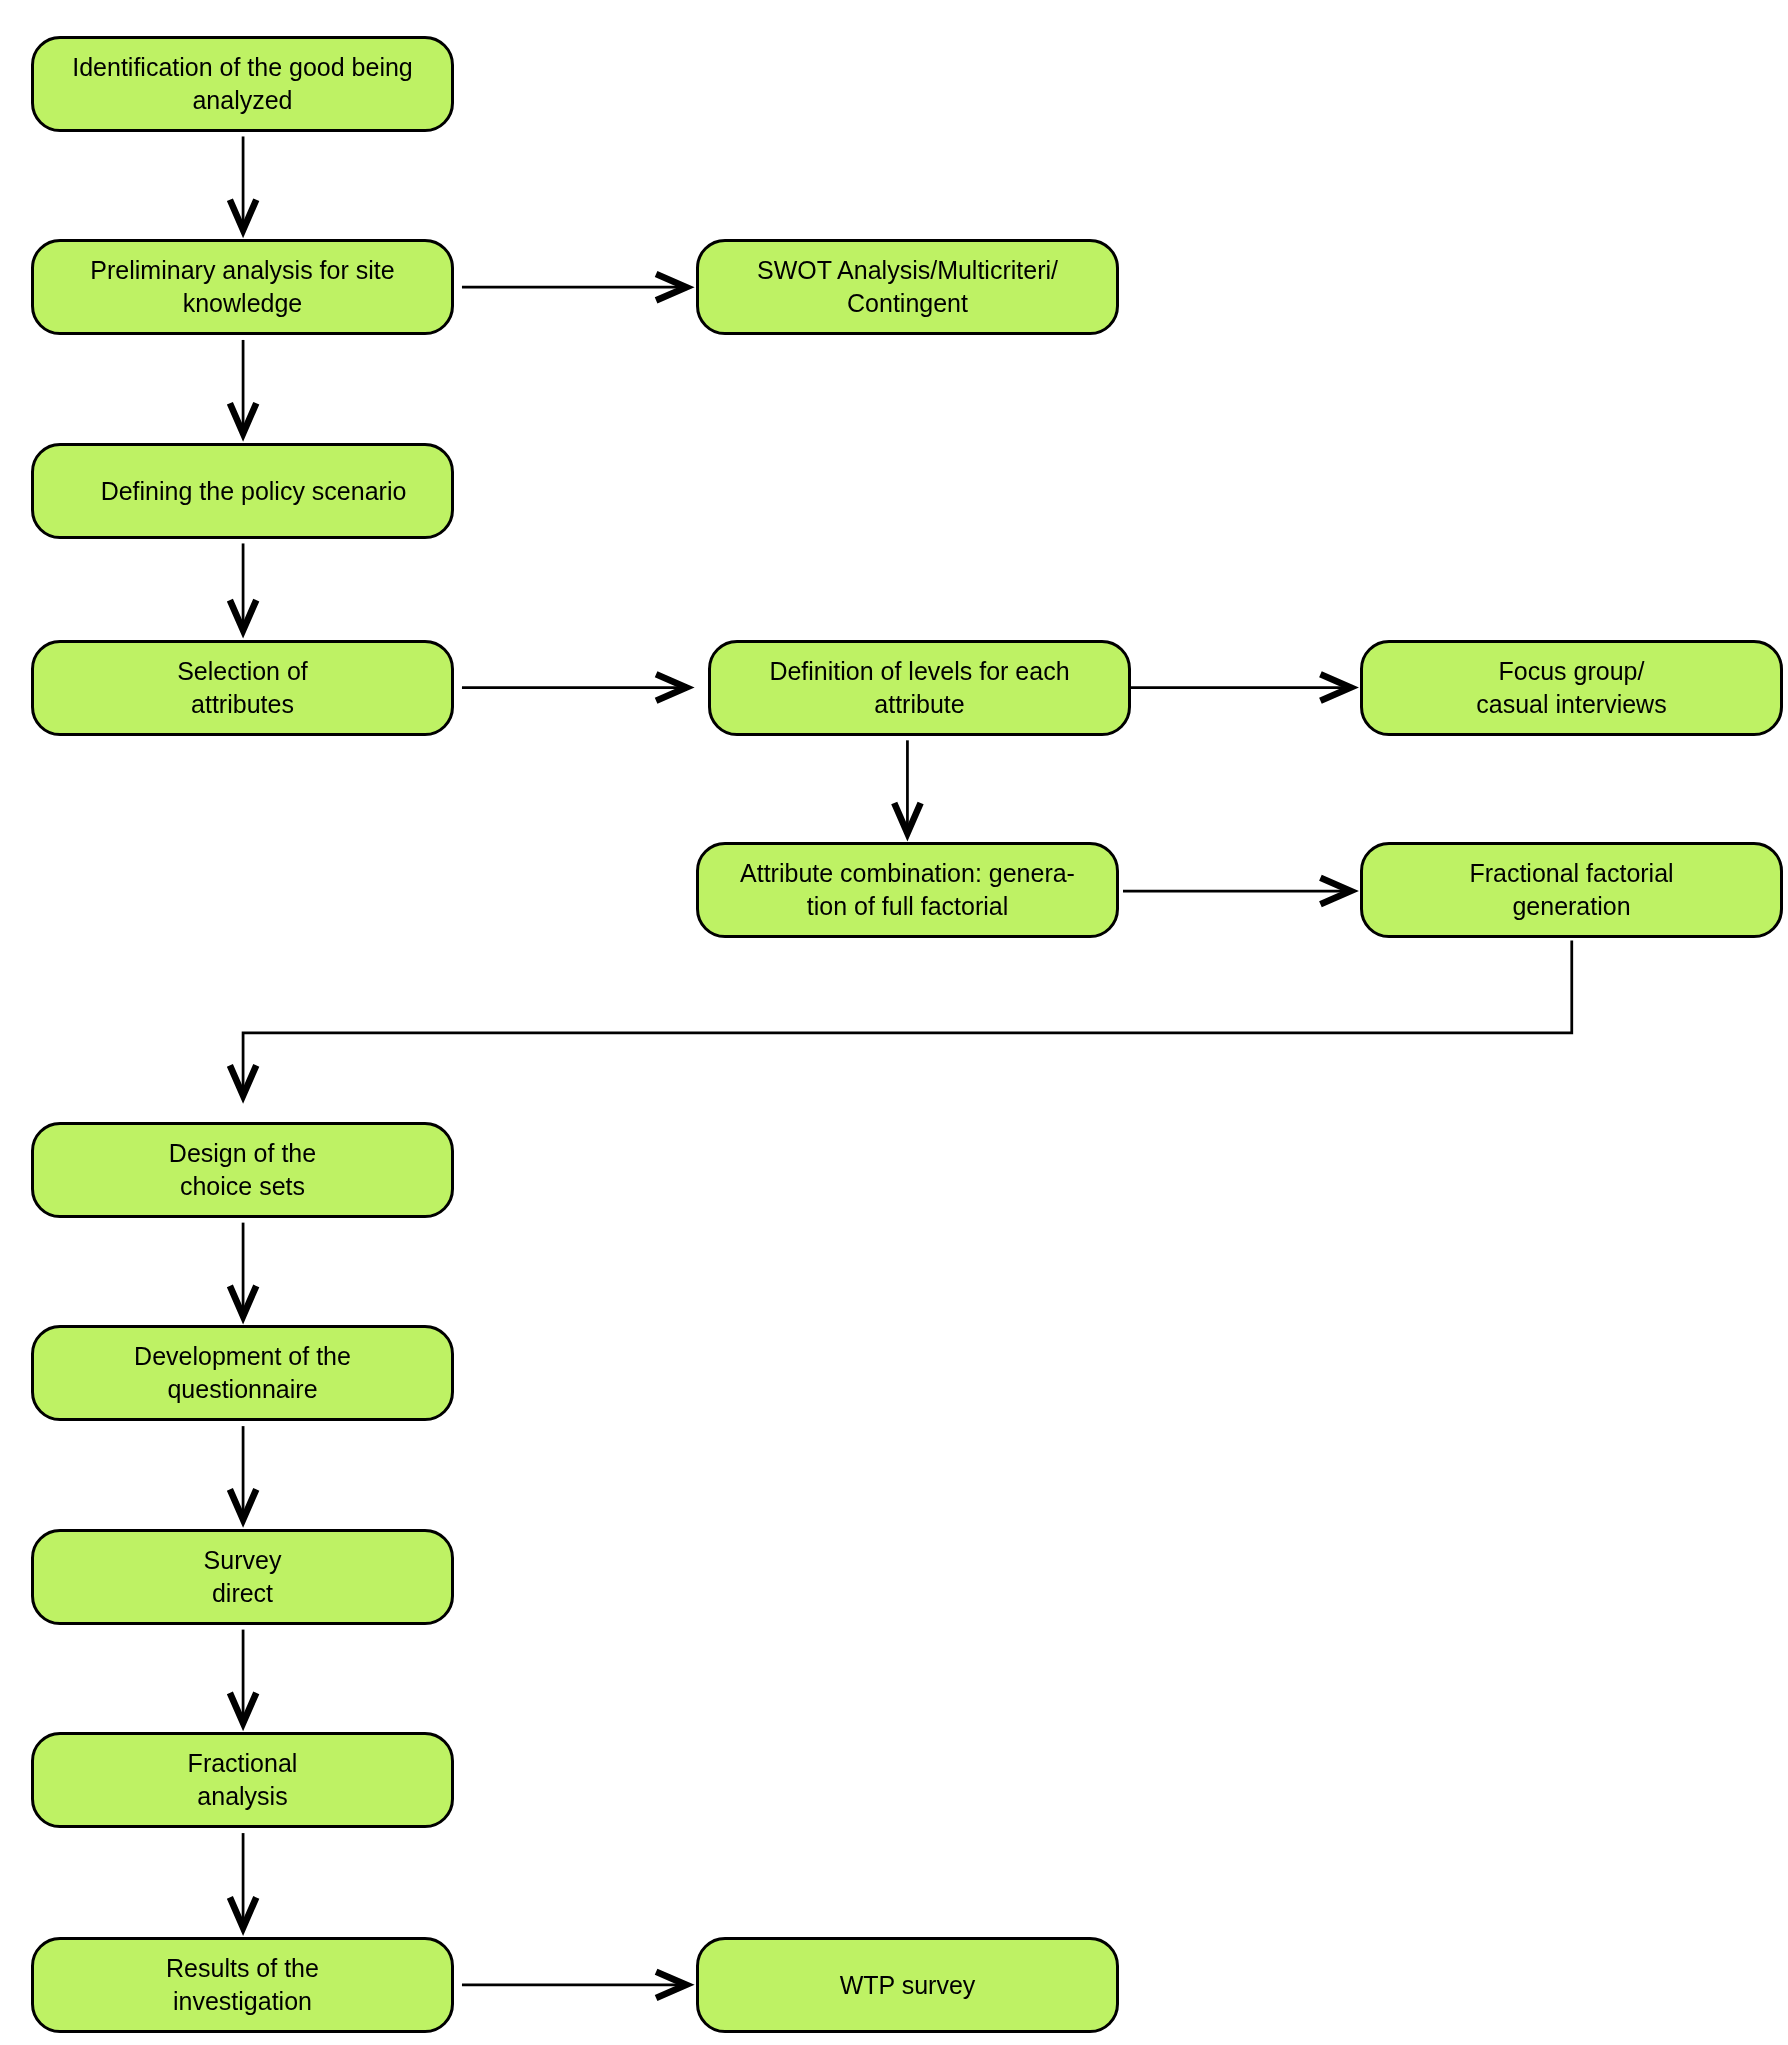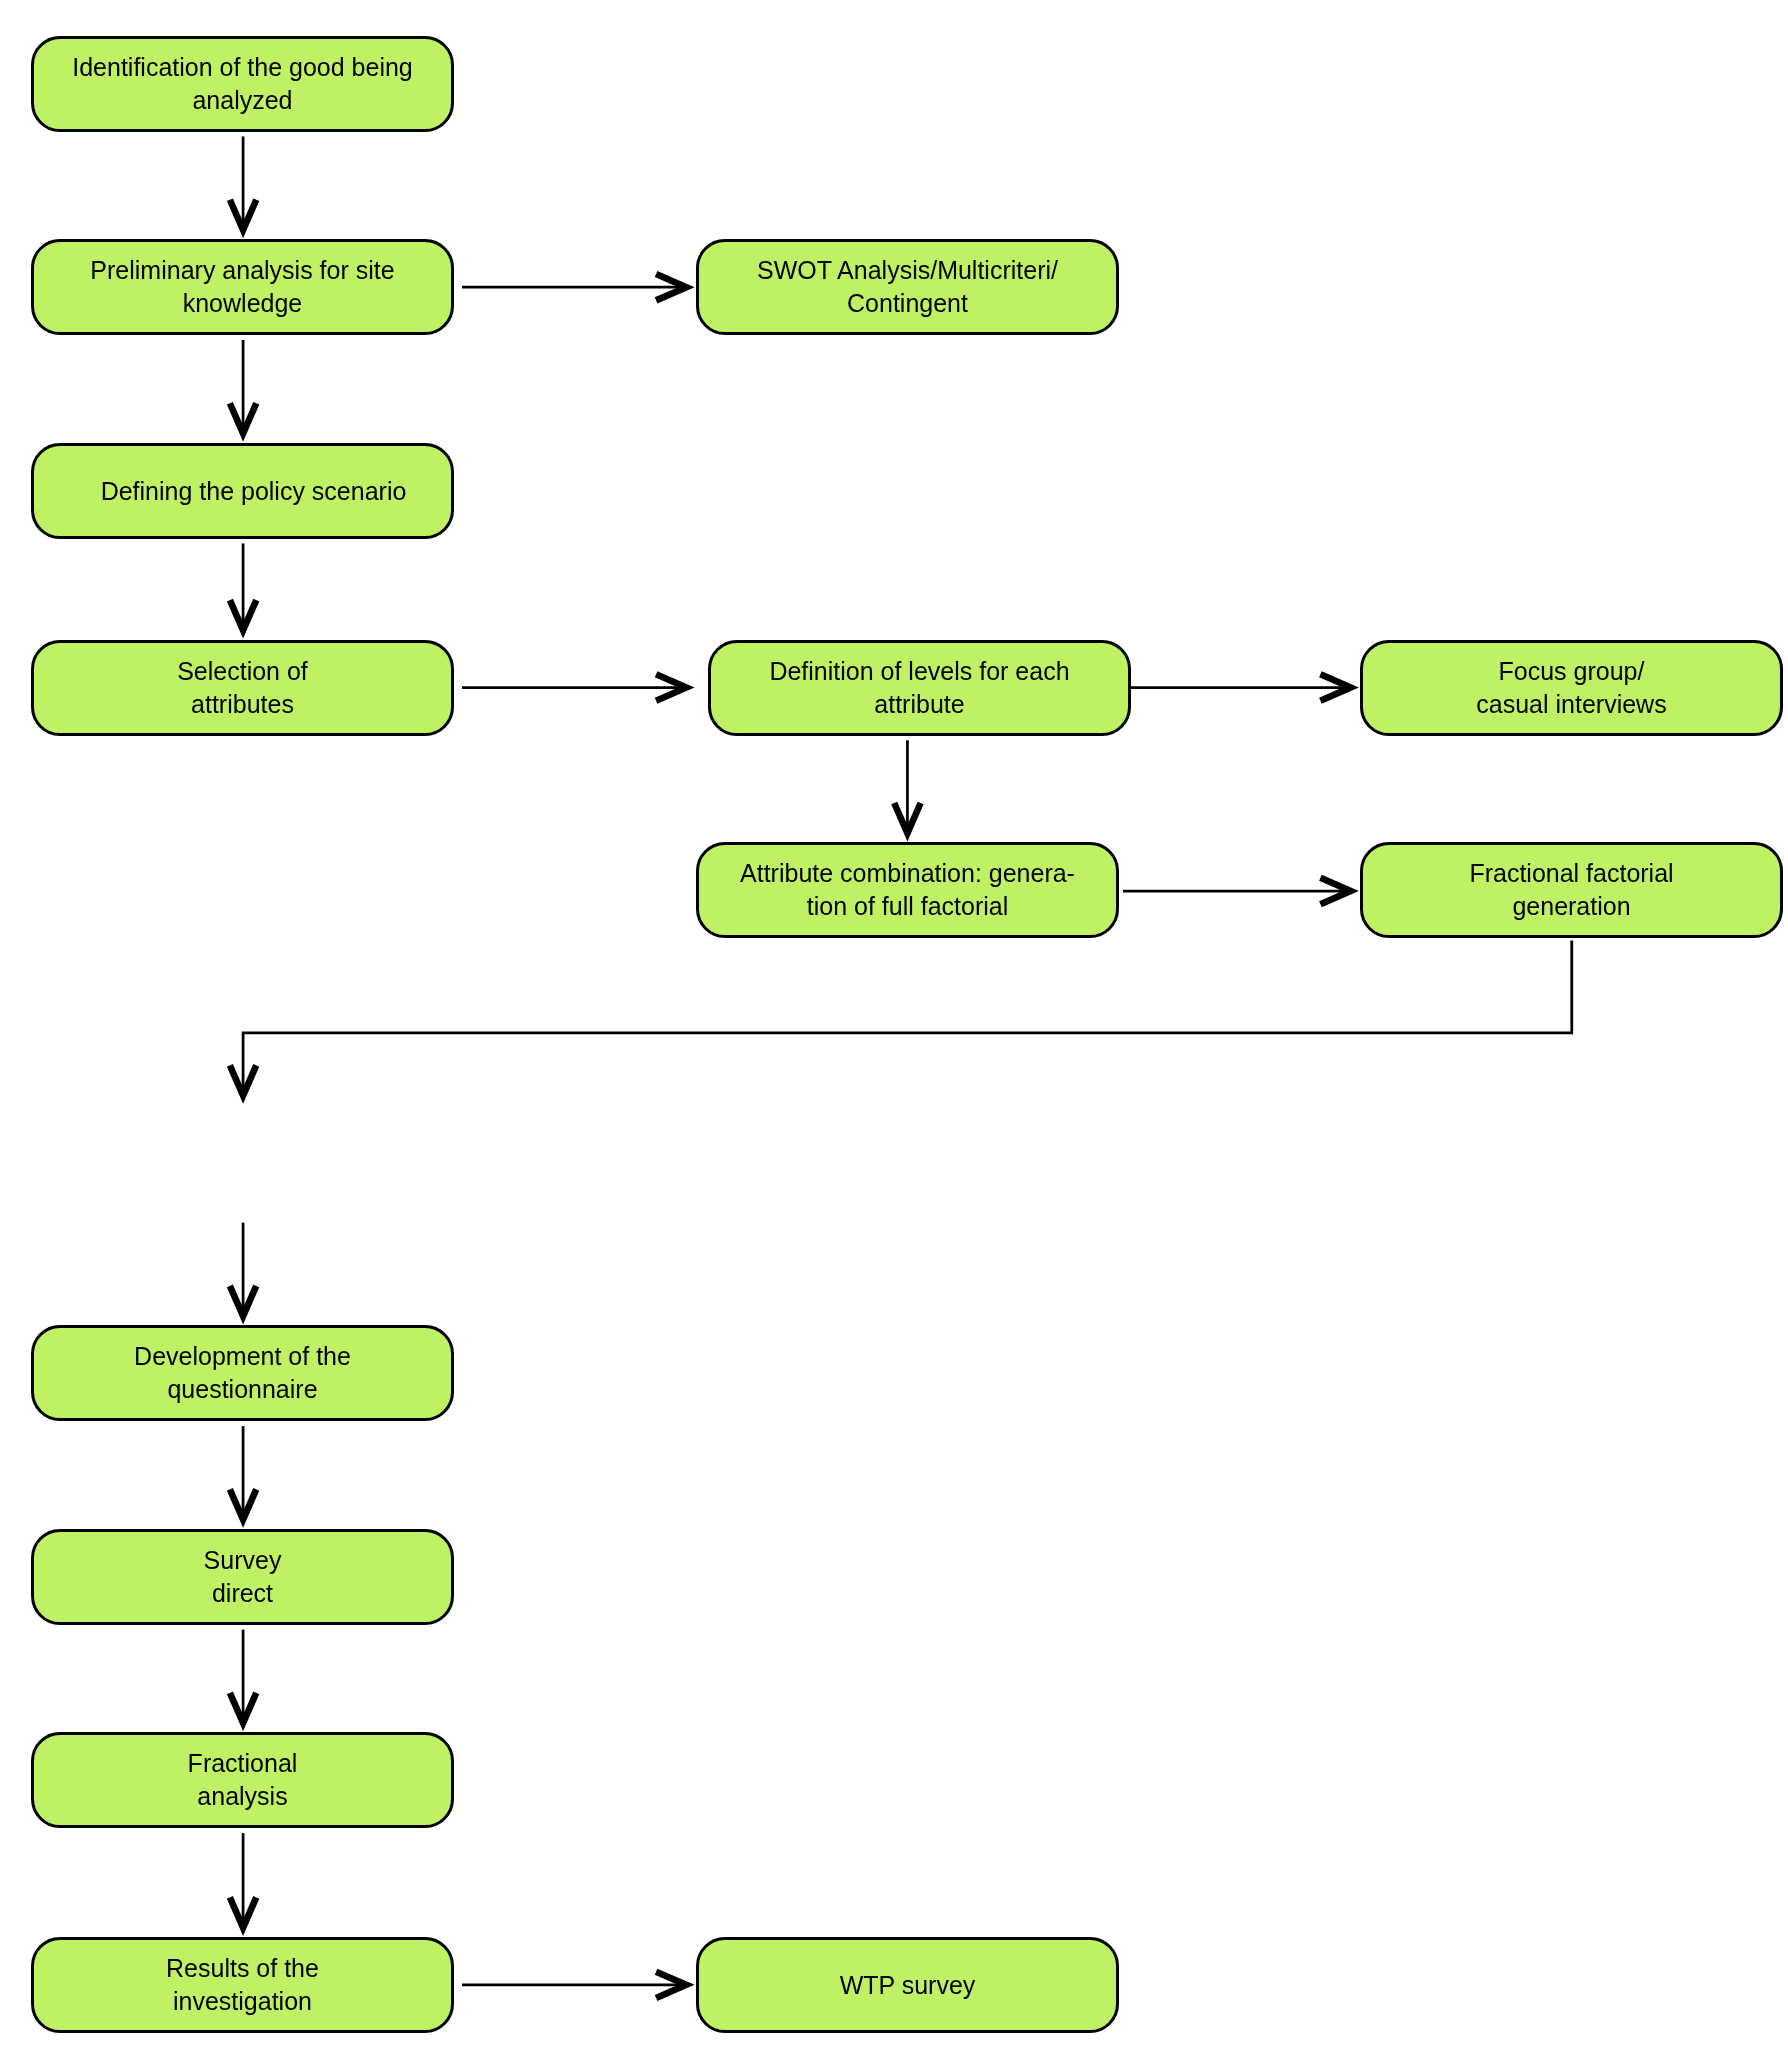--- a/index.html
+++ b/index.html
@@ -104,20 +104,22 @@
 
   <div class="flow-node n-focus">Focus group/
 casual interviews</div>
 
   <div class="flow-node n-combination">Attribute combination: genera-
 tion of full factorial</div>
 
   <div class="flow-node n-fractional">Fractional factorial
 generation</div>
 
+  <div class="flow-node n-design">Design of the
+choice sets</div>
 
   <div class="flow-node n-questionnaire">Development of the
 questionnaire</div>
 
   <div class="flow-node n-survey">Survey
 direct</div>
 
   <div class="flow-node n-econometric">Fractional
 analysis</div>
 

